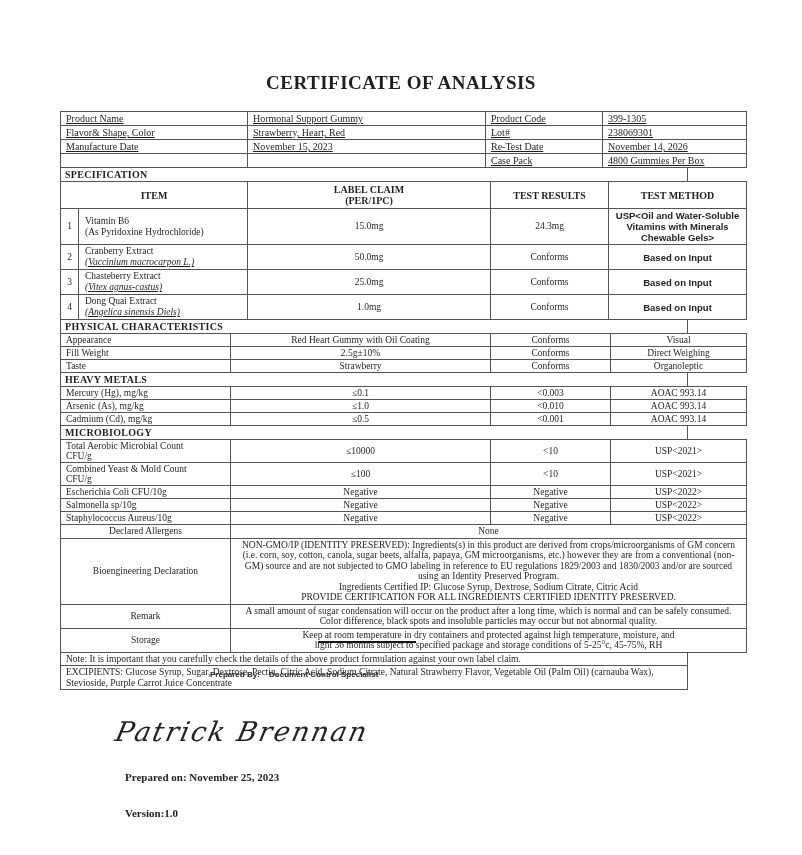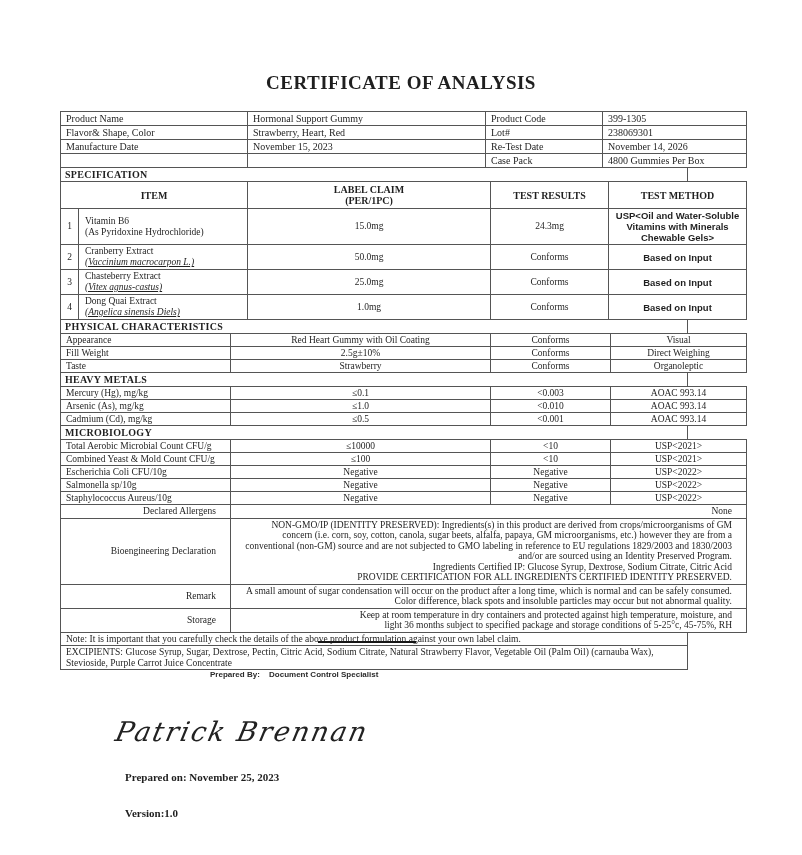--- a/index.html
+++ b/index.html
@@ -9,34 +9,34 @@
     font-family:"Liberation Serif", serif; color:#1f1f1f; overflow:hidden;
   }
   .title {
     position:absolute; top:72px; left:0; width:100%;
     text-align:center; font-size:19px; font-weight:bold; letter-spacing:0.5px;
   }
   .doc { position:absolute; top:112px; left:60px; width:686px; }
   table { border-collapse:collapse; table-layout:fixed; width:628px; margin-top:-1px; }
   td, th { border:1px solid #555; vertical-align:middle; overflow:hidden; }
   
-  .info td { font-size:10px; line-height:11px; padding:1px 5px; height:14px; text-align:left; }
+  .info td { font-size:10px; line-height:11px; padding:1px 5px; height:14px; text-align:left;text-decoration:underline; }
   
   .band td { font-size:10px; font-weight:bold; letter-spacing:0.3px; padding:1px 4px; height:13px; text-align:left; }
   
   .spec th { font-size:10px; line-height:11px; font-weight:bold; text-align:center; padding:2px 2px; }
   .spec td { font-size:9.5px; line-height:11px; padding:1px 4px; text-align:center; }
   .spec td.item { text-align:left; padding-left:6px; }
   .latin { font-style:italic; text-decoration:underline; }
   .bsans { font-family:"Liberation Sans", sans-serif; font-weight:bold; font-size:8.5px; line-height:10px; }
   
-  .res td { font-size:9.5px; line-height:10px; padding:1px 0; height:13px; text-align:center; }
+  .res td { font-size:9.5px; line-height:10px; padding:1px 20px; height:13px; text-align:center; }
   .res td.lbl { text-align:left; padding-left:5px; }
   
-  .decl td { font-size:9.5px; line-height:10.5px; padding:1px 14px; text-align:right; vertical-align:middle; }
+  .decl td { font-size:9.5px; line-height:10.5px; padding:1px 6px; text-align:center; vertical-align:middle; }
   .decl td.lbl { vertical-align:middle; }
   .decl .para { margin:0; }
   
   .full td { font-size:9.5px; line-height:10.5px; padding:1px 5px; text-align:left; }
   .redact-line { position:absolute; top:641px; left:318px; width:98px; height:2px; background:#161616; }
   .prepared-by {
     position:absolute; top:670px; left:210px;
     font-family:"Liberation Sans", sans-serif; font-weight:bold; font-size:8px; color:#2b2b2b;
   }
   .prepared-by .val { margin-left:7px; }

